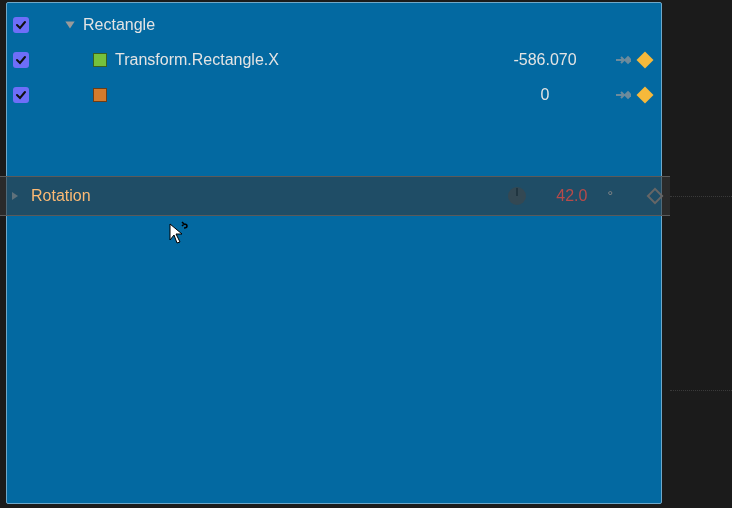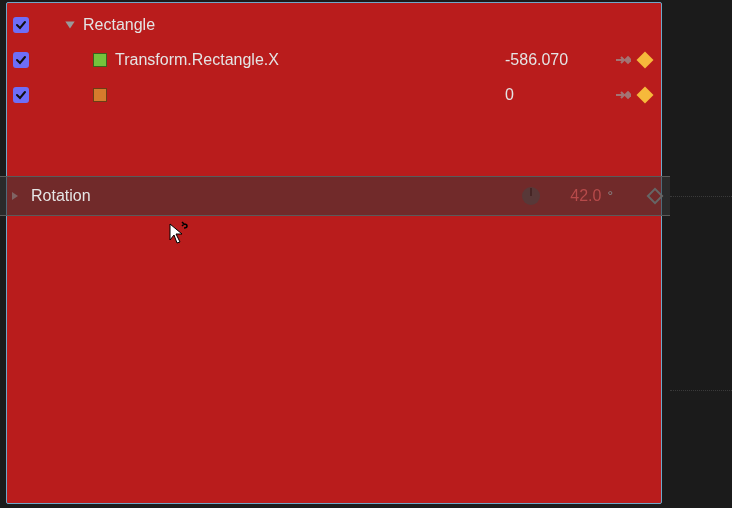--- a/index.html
+++ b/index.html
@@ -9,21 +9,21 @@
     font-family: -apple-system, "Helvetica Neue", Arial, sans-serif;
     font-size: 16px;
     color: #ddd;
     overflow: hidden;
     position: relative;
   }
   .panel {
     position: absolute;
     left: 6px; top: 2px;
     width: 656px; height: 502px;
-    background: #b91c1c;
+    background: #0369a1;
     border: 1px solid #6fa8c9;
     border-radius: 2px;
     padding-top: 4px;
   }
   .right-strip {
     position: absolute;
     left: 670px; top: 0;
     width: 62px; height: 508px;
     background: #1b1b1b;
   }
@@ -66,21 +66,21 @@
     flex: 0 0 auto;
     color: #e4e4e4;
     font-size: 16px;
     white-space: nowrap;
   }
   .grow { flex: 1 1 auto; }
   .value {
     flex: 0 0 auto;
     color: #e4e4e4;
     font-size: 16px;
-    text-align: left;
+    text-align: center;
     min-width: 80px;
     margin-right: 28px;
   }
   .kf-nav {
     flex:0 0 auto;
     width:18px; height:18px;
     display:flex;align-items:center;justify-content:center;
     margin-right:6px;
     opacity:.7;
   }
@@ -105,30 +105,30 @@
     border: 1px solid #5a5a5a;
     display:flex;
     align-items:center;
     padding: 0 30px 0 12px;
   }
   .drag-row .tri {
     width:12px;height:12px;margin-right:10px;
     display:flex;align-items:center;justify-content:center;
     opacity:.6;
   }
-  .drag-row .dl { color:#e5e5e5; font-size:16px; }
+  .drag-row .dl { color:#fdba74; font-size:16px; }
   .drag-row .angle-ico {
     margin-left:auto;
     width:22px;height:22px;
     display:flex;align-items:center;justify-content:center;
     opacity:.55;
     margin-right:28px;
   }
   .drag-row .rot-val {
-    color:#b74a4a; font-size:16px; margin-right:6px;
+    color:#b74a4a; font-size:16px; margin-right:20px;
   }
   .drag-row .deg { color:#888; font-size:14px; margin-right:36px;}
   .drag-row .kf-outline {
     width:12px;height:12px;border:2px solid #666;
     transform:rotate(45deg);
     margin-right:10px;
   }
   .drag-row .chev {
     width:14px;height:14px;opacity:.5;
   }

